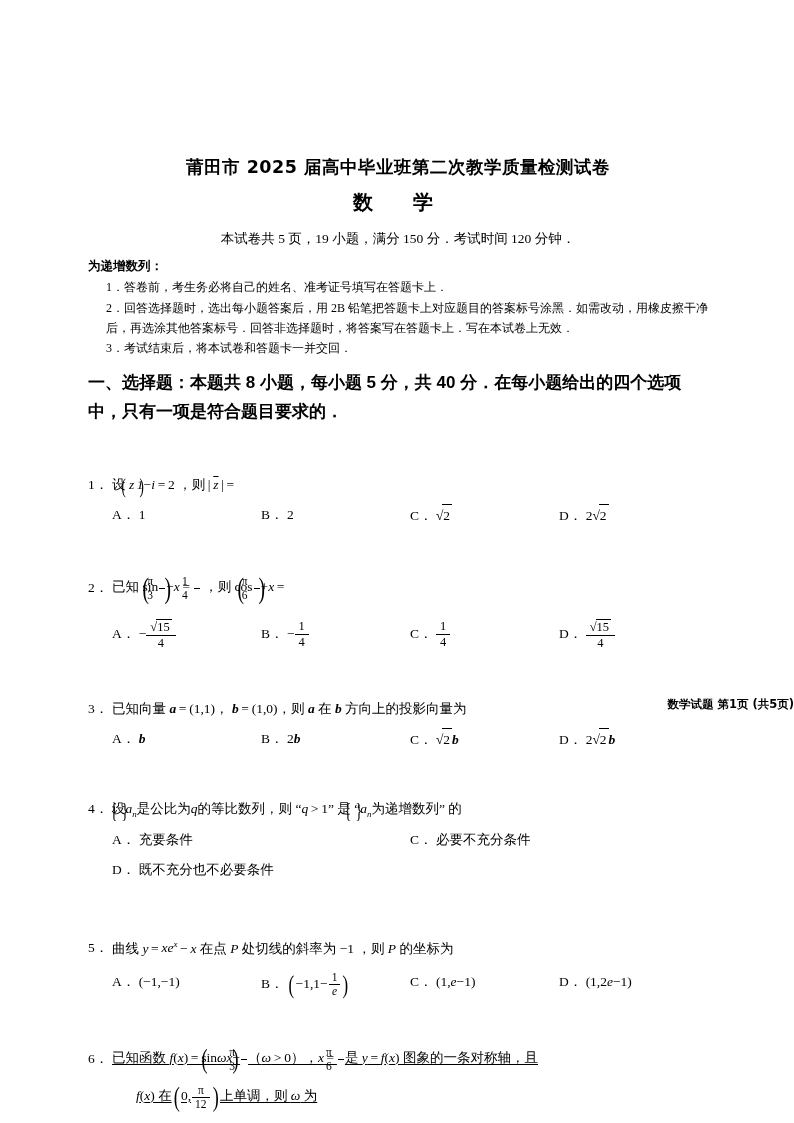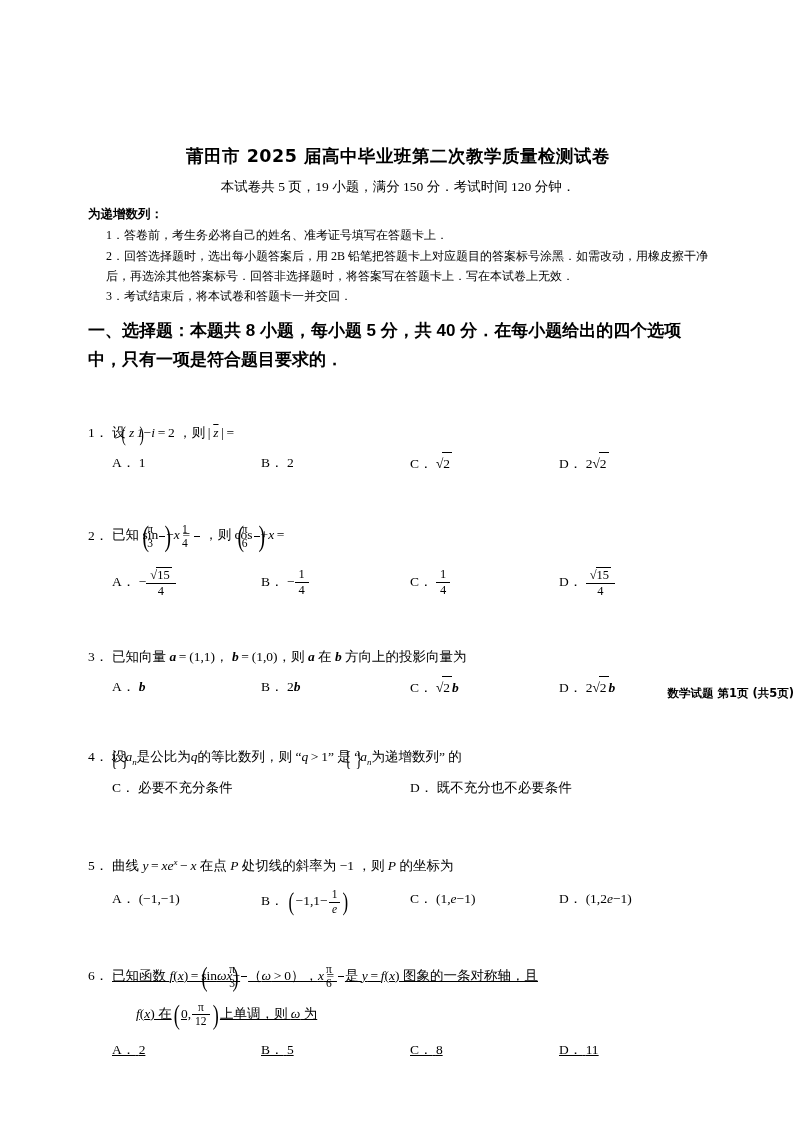--- a/index.html
+++ b/index.html
@@ -6,21 +6,21 @@
   body {
     width:794px; height:1123px;
     background:#ffffff;
     font-family:"Liberation Serif", serif;
     color:#000;
     position:relative;
     overflow:hidden;
   }
   .page {
     position:absolute;
-    left:0; top:4px;
+    left:0; top:15px;
     width:794px; height:809px;
     padding:0;
   }
   .inner {
     position:absolute;
     left:88px; top:140px;
     width:620px;
   }
   .doc-title {
     text-align:center;
@@ -131,20 +131,21 @@
   .inline-frac-big .num { display:block; border-bottom:1px solid #000; padding:0 4px; }
   .inline-frac-big .den { display:block; padding:0 4px; }
 </style>
 </head>
 <body>
 
 <div class="page">
   <div class="inner">
 
     <div class="doc-title">莆田市 2025 届高中毕业班第二次教学质量检测试卷</div>
+    <div class="subject">数　学</div>
     <div class="examline">本试卷共 5 页，19 小题，满分 150 分．考试时间 120 分钟．</div>
 
     <div class="notes-title">为递增数列：</div>
     <div class="note">1．答卷前，考生务必将自己的姓名、准考证号填写在答题卡上．</div>
     <div class="note">2．回答选择题时，选出每小题答案后，用 2B 铅笔把答题卡上对应题目的答案标号涂黑．如需改动，用橡皮擦干净后，再选涂其他答案标号．回答非选择题时，将答案写在答题卡上．写在本试卷上无效．</div>
     <div class="note">3．考试结束后，将本试卷和答题卡一并交回．</div>
 
     <div class="section-head">一、选择题：本题共 8 小题，每小题 5 分，共 40 分．在每小题给出的四个选项中，只有一项是符合题目要求的．</div>
 
     <div class="q">
@@ -181,20 +182,21 @@
         <div><span class="opt-label">C．</span>&nbsp;√<span class="sqrt">2</span><span class="bd">b</span></div>
         <div><span class="opt-label">D．</span>&nbsp;2√<span class="sqrt">2</span><span class="bd">b</span></div>
       </div>
     </div>
 
     <div class="q" style="margin-top:18px;">
       <span class="q-stem">
         <span class="q-num">4．</span>设<span class="big-paren" style="font-size:22px;">{</span><span class="it">a<span class="sub">n</span></span><span class="big-paren" style="font-size:22px;">}</span>是公比为<span class="it">q</span>的等比数列，则 “<span class="it">q</span> &gt; 1” 是 “<span class="big-paren" style="font-size:22px;">{</span><span class="it">a<span class="sub">n</span></span><span class="big-paren" style="font-size:22px;">}</span>为递增数列” 的
       </span>
       <div class="opts two-col">
+        <div><span class="opt-label">A．</span>&nbsp;<span>充要条件</span></div>
         <div><span class="opt-label">C．</span>&nbsp;<span>必要不充分条件</span></div>
         <div><span class="opt-label">D．</span>&nbsp;<span>既不充分也不必要条件</span></div>
       </div>
     </div>
 
     <div class="q" style="margin-top:8px;">
       <span class="q-stem">
         <span class="q-num">5．</span>曲线 <span class="it">y</span> = <span class="it">xe<span class="sup">x</span></span> − <span class="it">x</span> 在点 <span class="it">P</span> 处切线的斜率为 −1 ，则 <span class="it">P</span> 的坐标为
       </span>
       <div class="opts four" style="margin-top:12px;">

